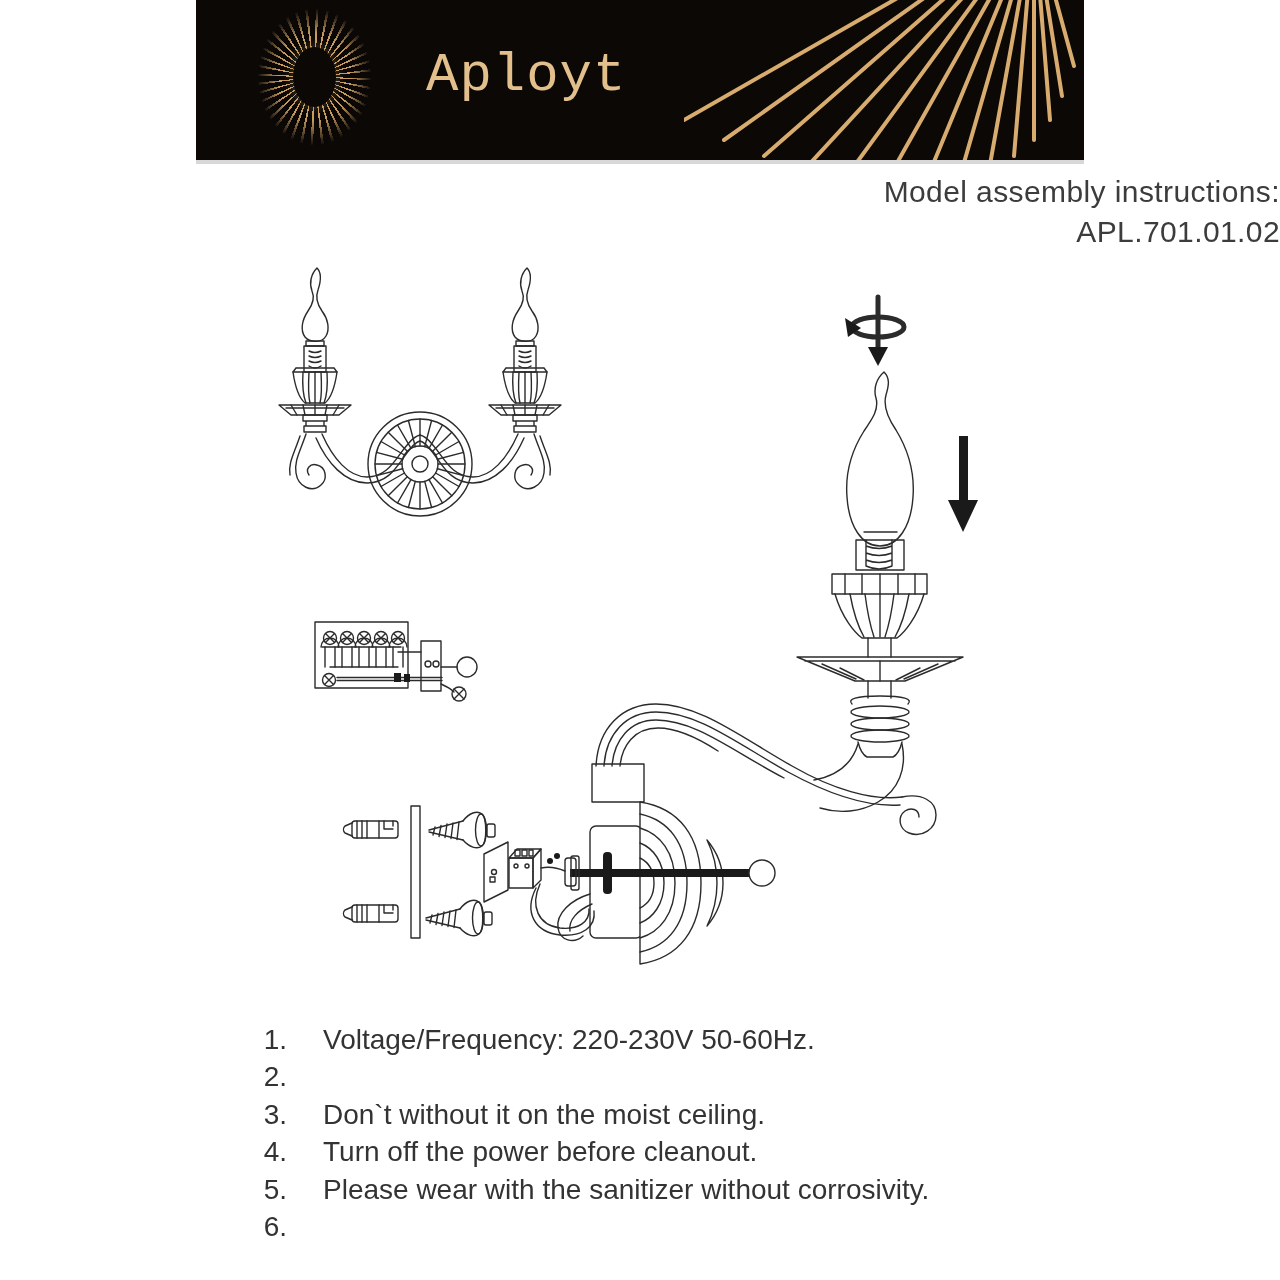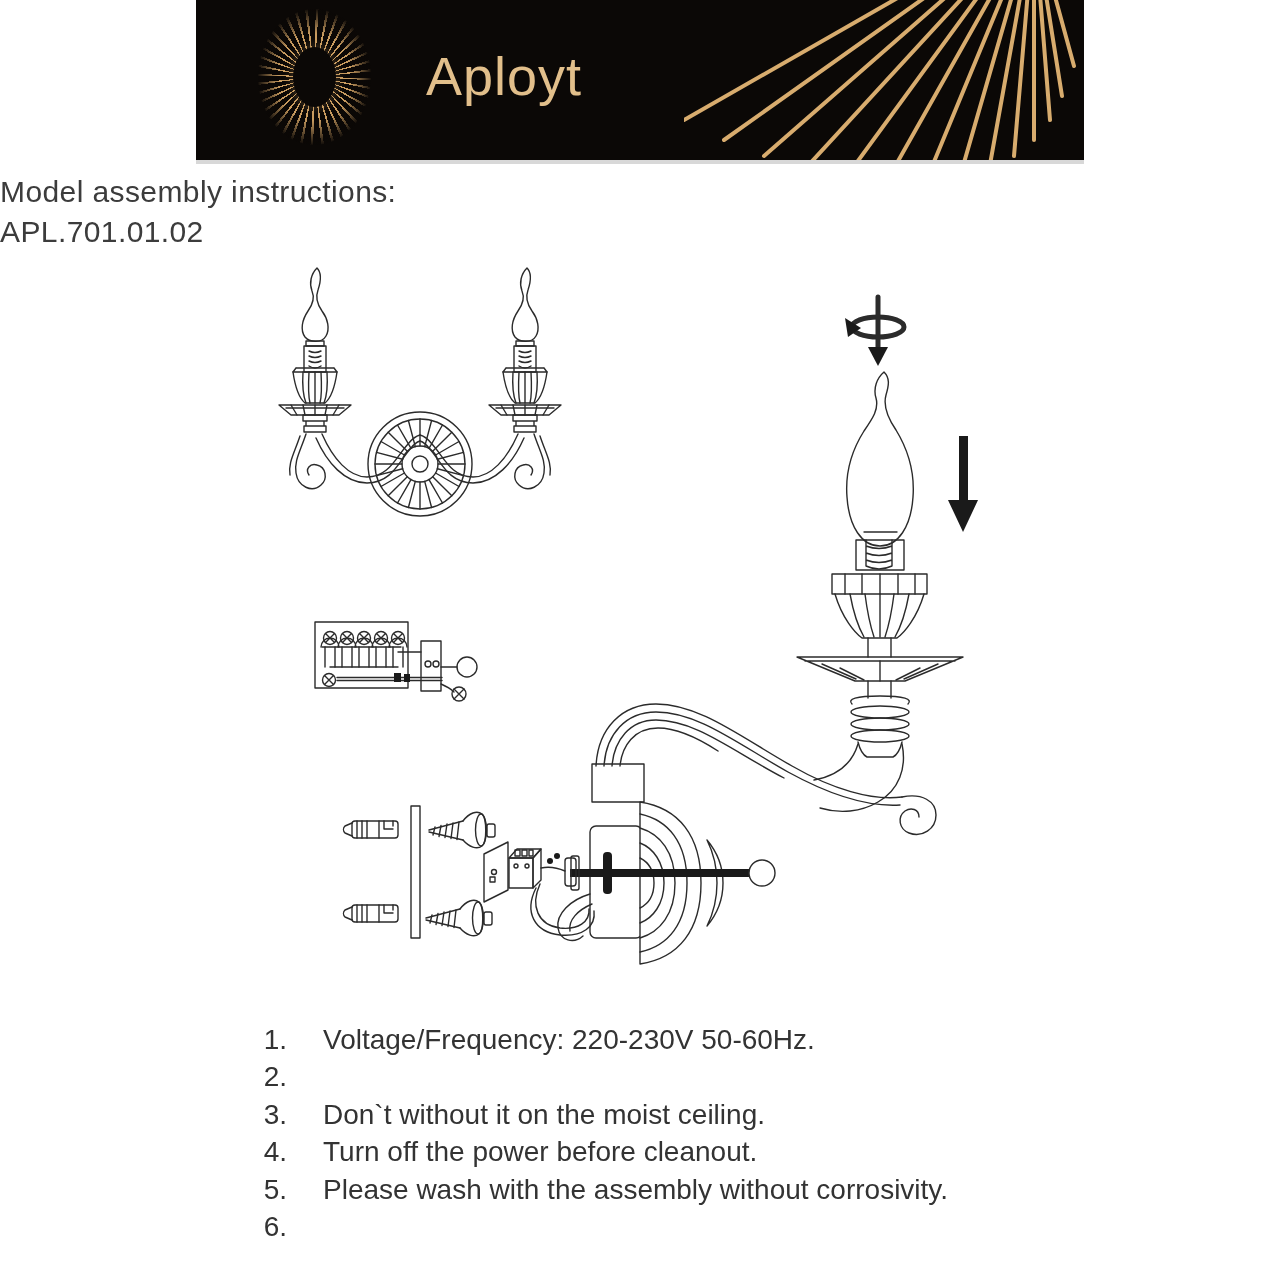--- a/index.html
+++ b/index.html
@@ -17,27 +17,27 @@
     background:
       radial-gradient(ellipse at center, rgba(11,8,6,0) 45%, #0b0806 72%),
       repeating-conic-gradient(from 1deg, #c99c60 0deg 2.4deg, rgba(11,8,6,0) 2.4deg 9deg);
   }
   .logo:after {
     content:""; position:absolute; left:31%; top:28%; right:31%; bottom:28%;
     background:#0b0806; border-radius:50%; box-shadow:0 0 10px 2px rgba(215,171,110,.25);
   }
   .brand {
     position:absolute; left:230px; top:46px; font-size:54px; line-height:60px;
-    color:#e2bf8b; letter-spacing:1px; font-family:Liberation Sans, sans-serif; font-weight:400;
+    color:#e2bf8b; letter-spacing:1px; font-family:Liberation Mono, monospace; font-weight:400;
   }
   .rays { position:absolute; right:0; top:0; }
   .rays line { stroke:#d8ac6e; stroke-width:4; stroke-linecap:round; }
   
   .title {
-    position:absolute; left:0; top:172px; width:100%; text-align:left;
+    position:absolute; left:0; top:172px; width:100%; text-align:right;
     font-size:30px; line-height:40px; color:#3c3c3c; letter-spacing:0.4px;
   }
   
   .diagram { position:absolute; left:0; top:0; }
   .diagram path, .diagram rect, .diagram circle, .diagram ellipse, .diagram line {
     fill:none; stroke:#2b2b2b; stroke-width:1.4; stroke-linecap:round; stroke-linejoin:round;
   }
   .diagram .thick { stroke-width:5; }
   .diagram .f { fill:#1a1a1a; stroke:none; }
   .diagram .wf { fill:#ffffff; }
@@ -239,18 +239,18 @@
   <div class="row">
       <span class="n">3.</span>
       <span class="t">Don`t without it on the moist ceiling.</span>
     </div>
   <div class="row">
       <span class="n">4.</span>
       <span class="t">Turn off the power before cleanout.</span>
     </div>
   <div class="row">
       <span class="n">5.</span>
-      <span class="t">Please wash with the assembly without corrosivity.</span>
+      <span class="t">Please wear with the sanitizer without corrosivity.</span>
     </div>
   <div class="row">
       <span class="n">6.</span>
     </div>
 </div>
 
 </body></html>

